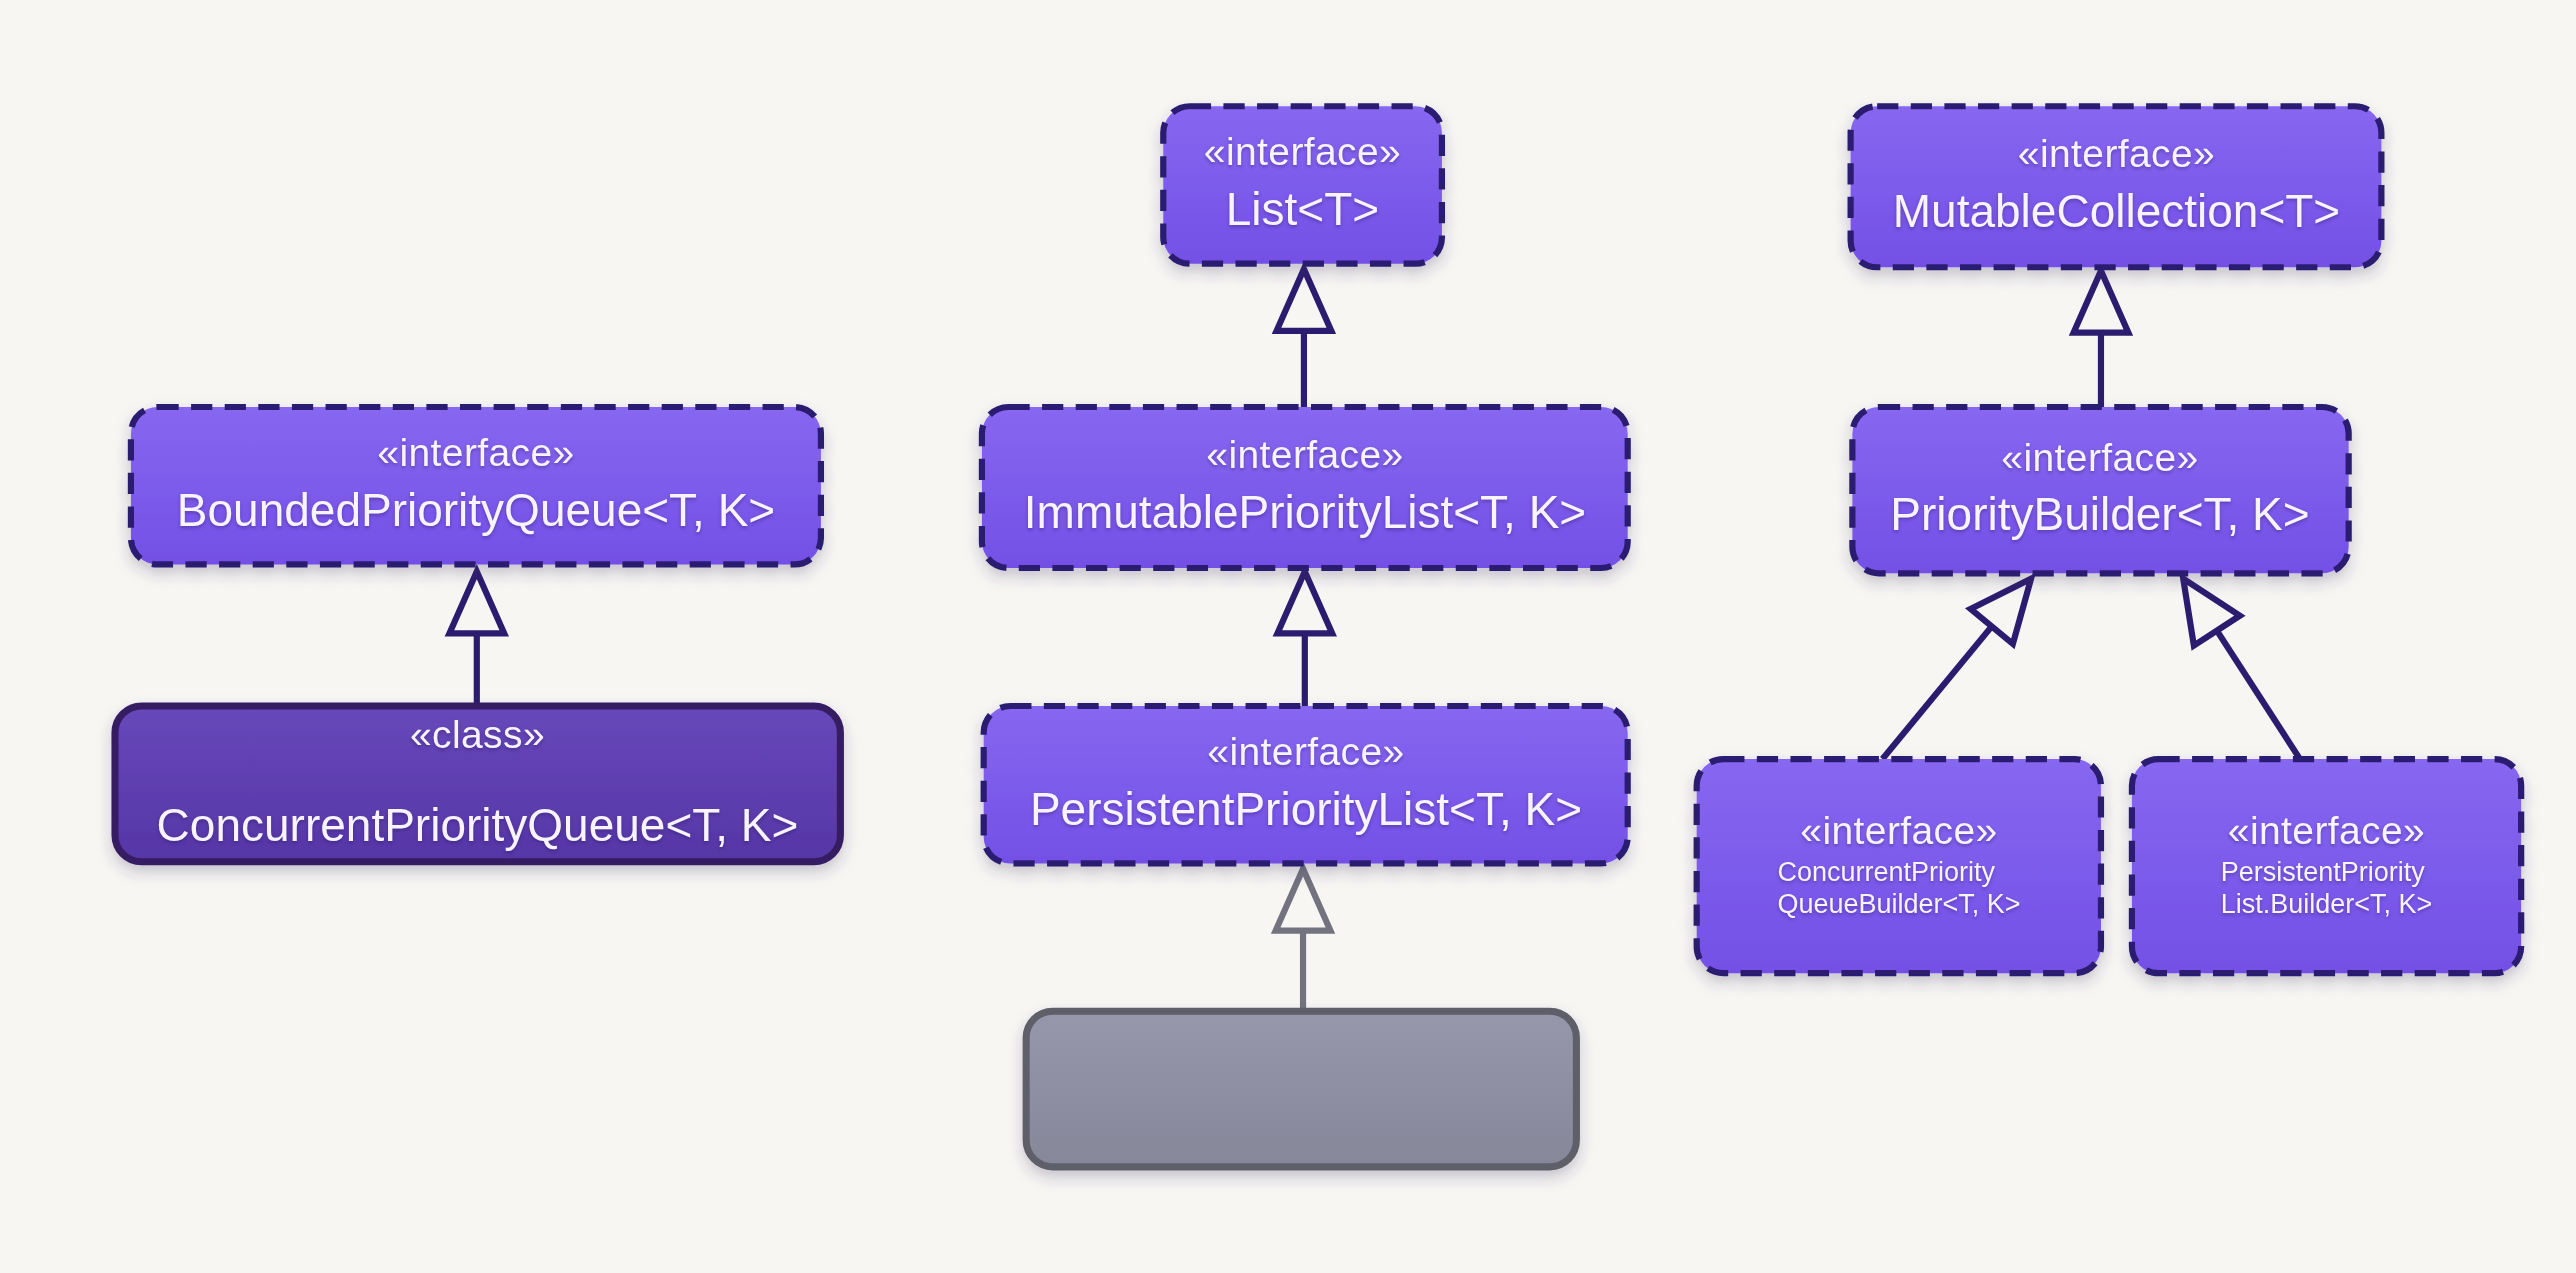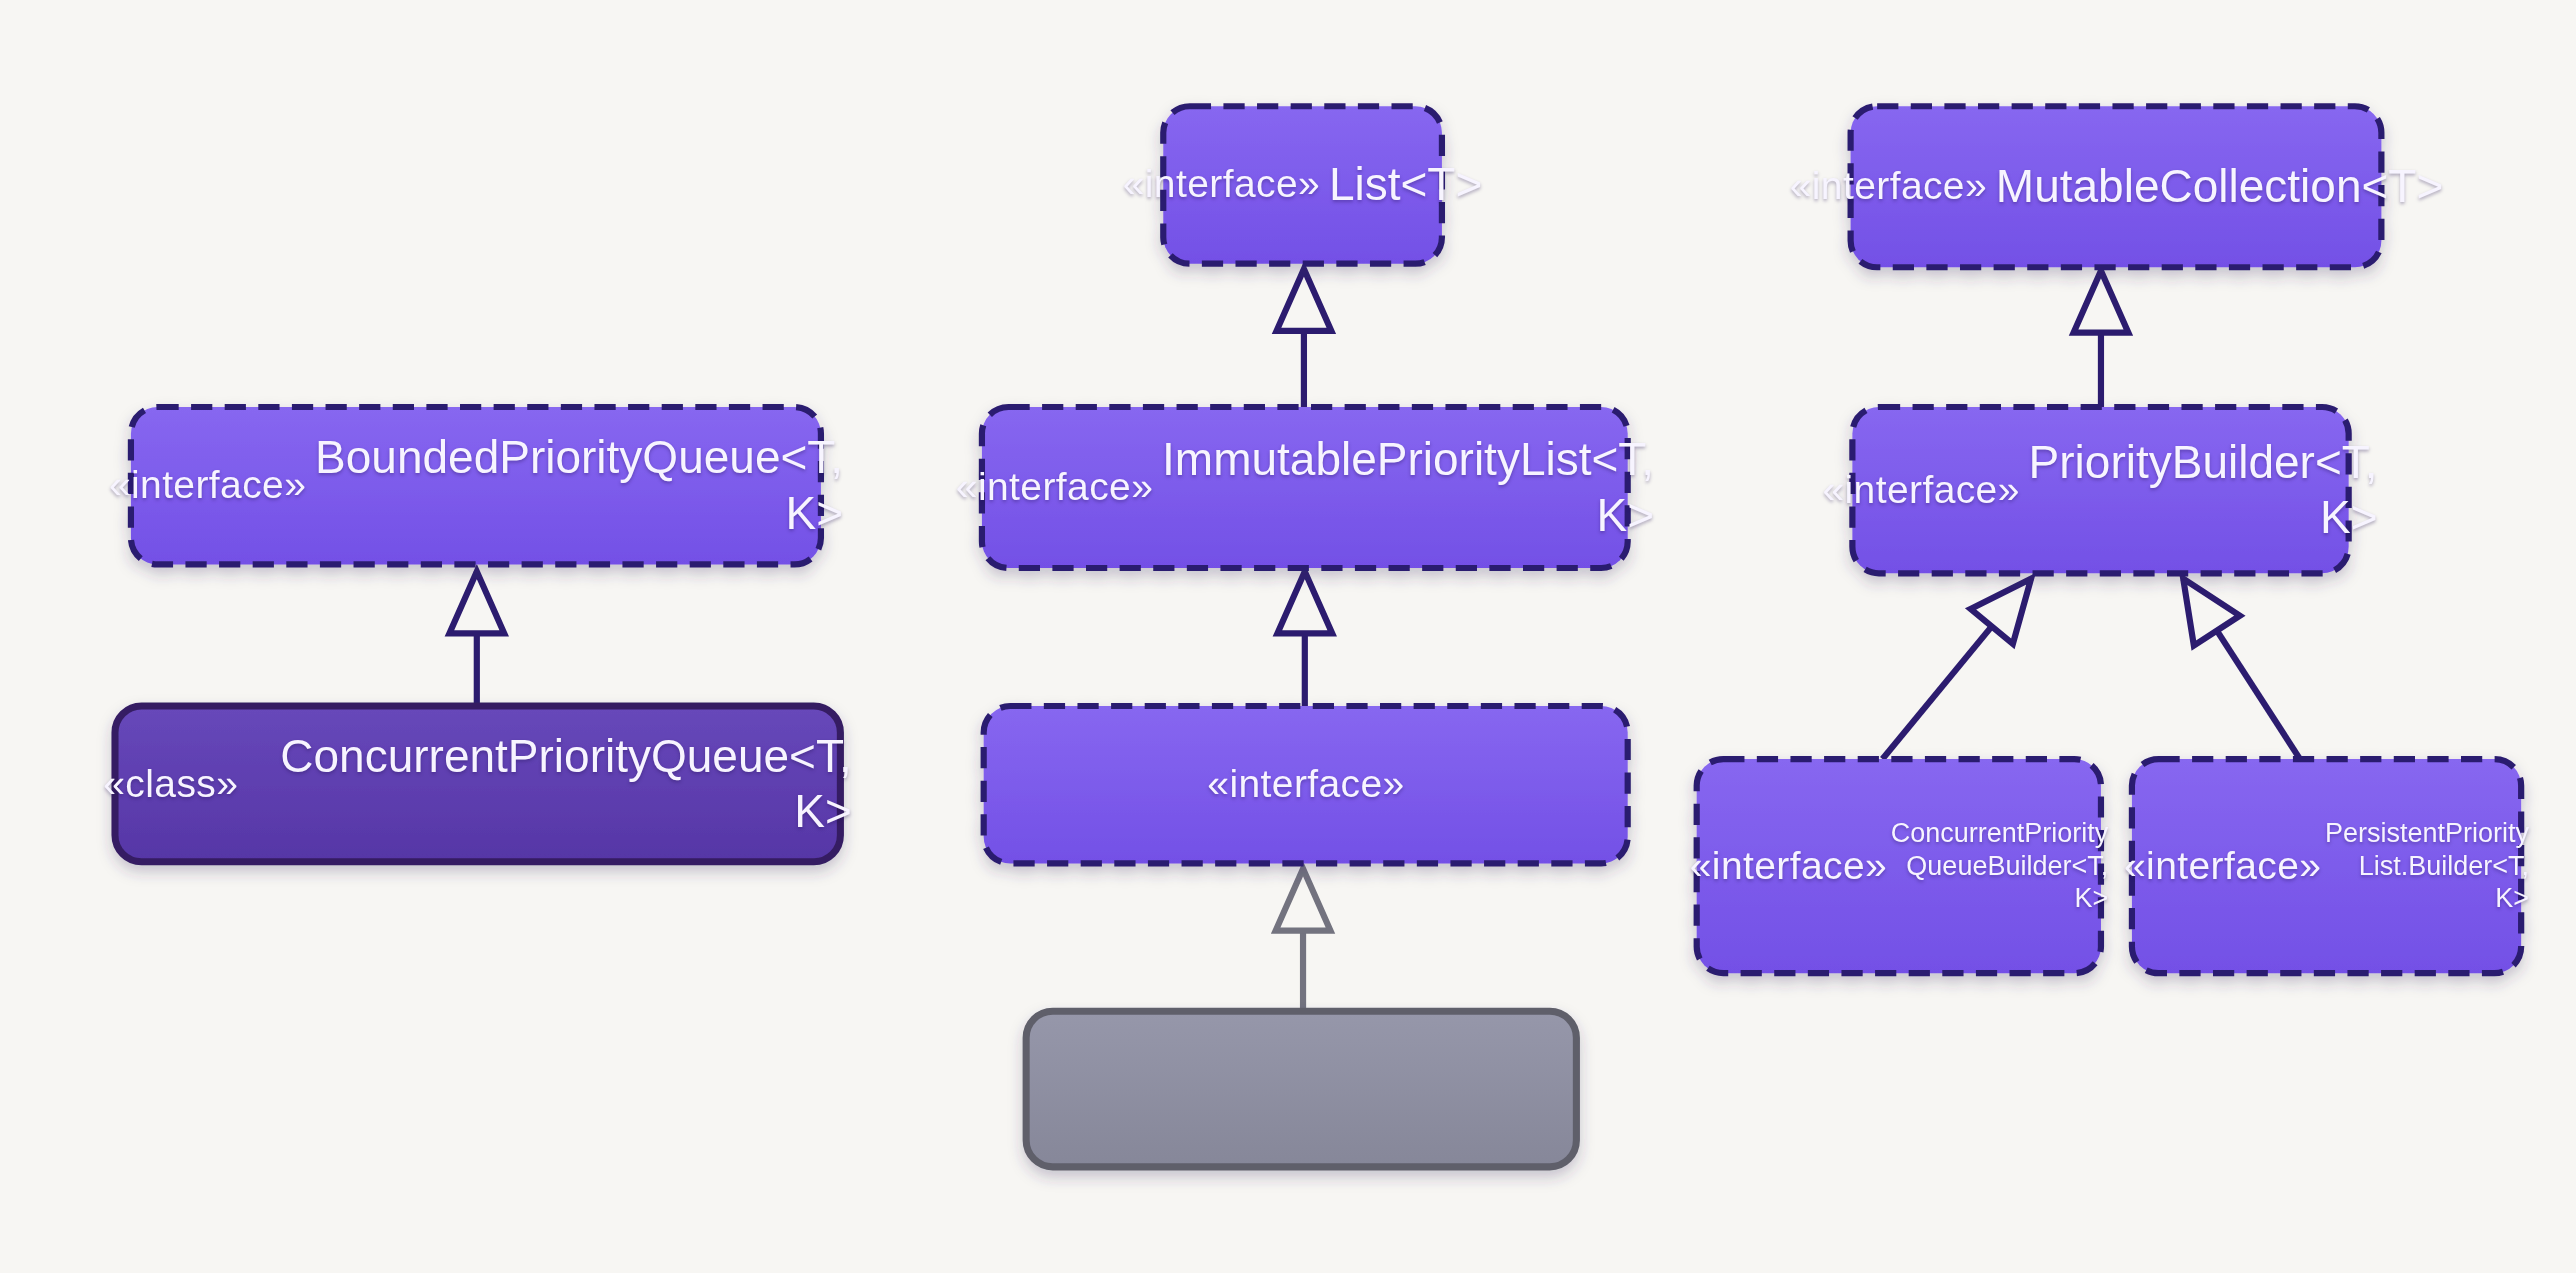--- a/index.html
+++ b/index.html
@@ -19,25 +19,25 @@
     position: absolute;
     left: 0;
     top: 0;
     width: 2576px;
     height: 1274px;
     display: block;
   }
   .label {
     position: absolute;
     display: flex;
-    flex-direction: row;
+    flex-direction: column;
     align-items: center;
     justify-content: center;
     gap: 8.8px;
-    text-align: right;
+    text-align: left;
     color: #f7f4ff;
     text-shadow: 0 1.8px 3.5px rgba(35, 18, 80, 0.35);
     pointer-events: none;
   }
   .label .stereotype {
     font-size: 39px;
     line-height: 1.05;
     letter-spacing: 0.4px;
   }
   .label .name {
@@ -124,20 +124,21 @@
     <span class="name">PriorityBuilder&lt;T, K&gt;</span>
   </div>
 
   <div class="label" style="left:115px; top:706px; width:725px; height:156px;gap:42px;">
     <span class="stereotype">«class»</span>
     <span class="name">ConcurrentPriorityQueue&lt;T, K&gt;</span>
   </div>
 
   <div class="label" style="left:984px; top:706px; width:644px; height:157px;">
     <span class="stereotype">«interface»</span>
+    <span class="name">PersistentPriorityList&lt;T, K&gt;</span>
   </div>
 
 
   <div class="label small-name" style="left:1697px; top:759px; width:404px; height:214px; gap:3.5px;">
     <span class="stereotype">«interface»</span>
     <span class="name">ConcurrentPriority
 QueueBuilder&lt;T, K&gt;</span>
   </div>
 
   <div class="label small-name" style="left:2132px; top:759px; width:389px; height:214px; gap:3.5px;">

